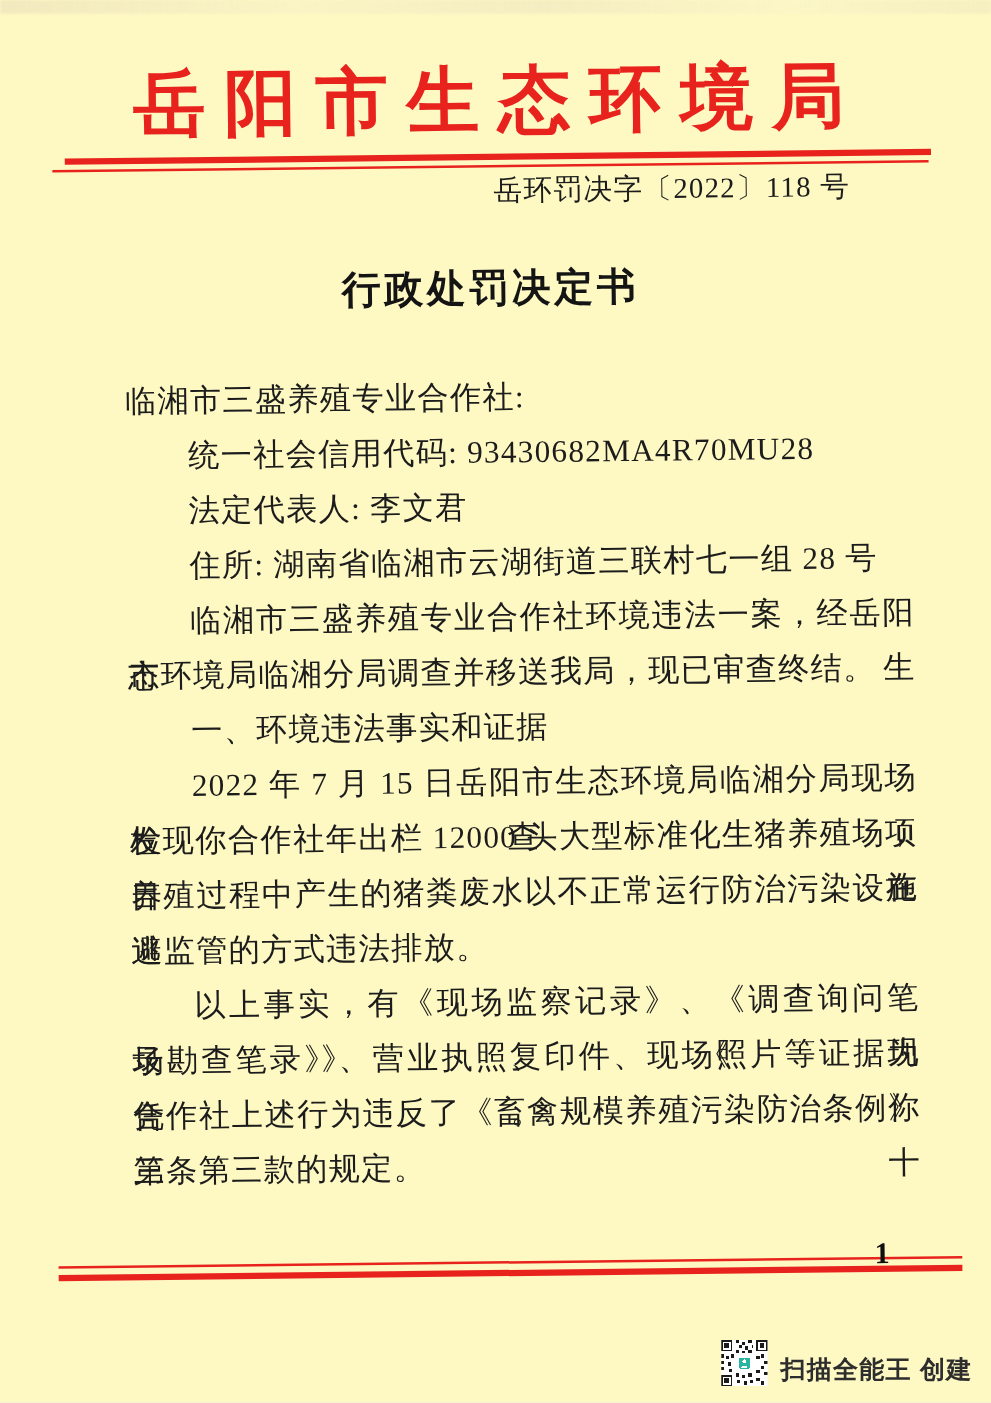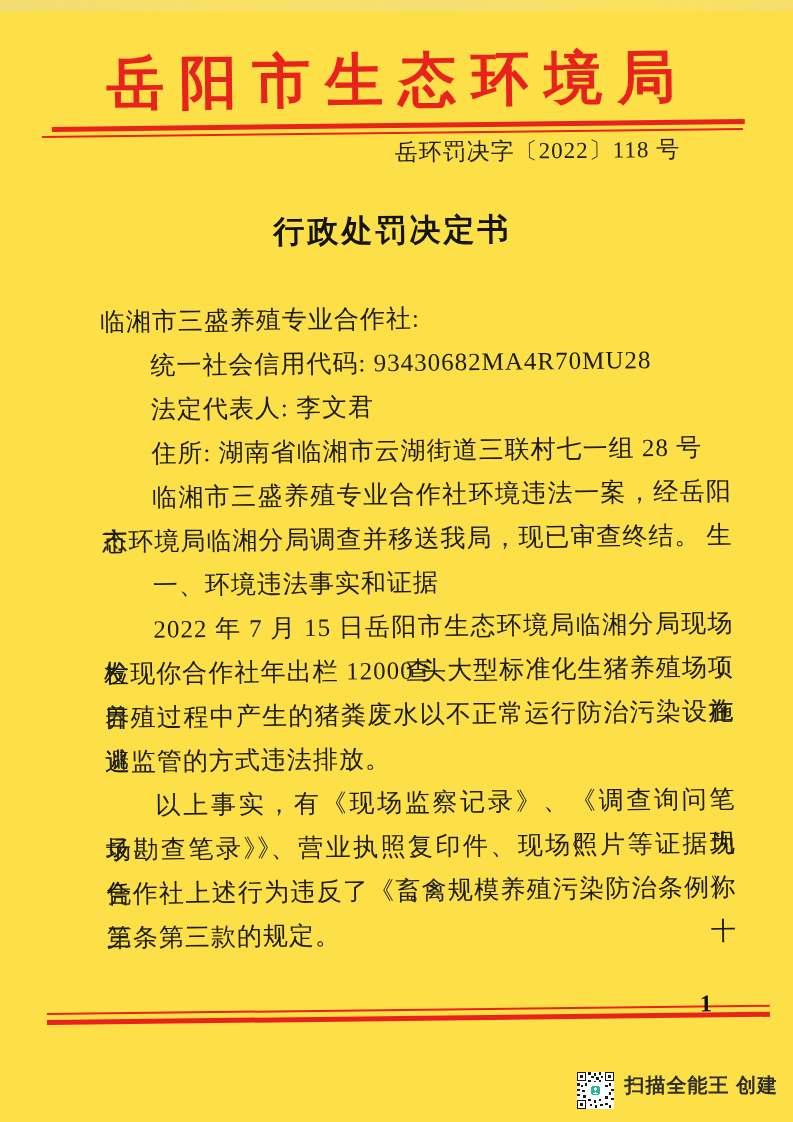--- a/index.html
+++ b/index.html
@@ -3,21 +3,21 @@
 <meta charset="utf-8">
 <style>
   html,body{margin:0;padding:0;}
   body{
     width:793px;height:1122px;
     background:#e9e9e9;
     font-family:"Liberation Serif","DejaVu Serif",serif;
   }
   .page{
     position:relative;width:793px;height:1122px;overflow:hidden;
-    background:#fde047;
+    background:#fef9c3;
   }
   
   .scan-edge{
     position:absolute;top:0;left:0;right:0;height:11px;
     background:linear-gradient(90deg,
       rgba(226,215,184,.55) 0%,rgba(236,228,204,.30) 30%,
       rgba(230,221,192,.50) 55%,rgba(240,233,212,.22) 80%,
       rgba(228,218,190,.40) 100%);
     filter:blur(1px);
     opacity:.8;
@@ -65,21 +65,21 @@
     text-align:justify;text-align-last:justify;
     text-justify:inter-character;
   }
   .page-number{
     position:absolute;top:994px;left:695px;
     font-size:24px;font-weight:bold;color:#101010;z-index:3;
     font-family:"Liberation Serif","DejaVu Serif",serif;
   }
   .scanner-footer{
     position:absolute;right:15px;bottom:13px;
-    display:flex;align-items:flex-start;gap:10px;
+    display:flex;align-items:flex-end;gap:10px;
     font-family:"Liberation Sans","DejaVu Sans",sans-serif;
     font-size:20px;font-weight:bold;color:#2d2d2d;
     letter-spacing:1px;
   }
   .qr{width:37px;height:37px;display:block;}
 </style>
 </head>
 <body>
 
 <div class="page">

